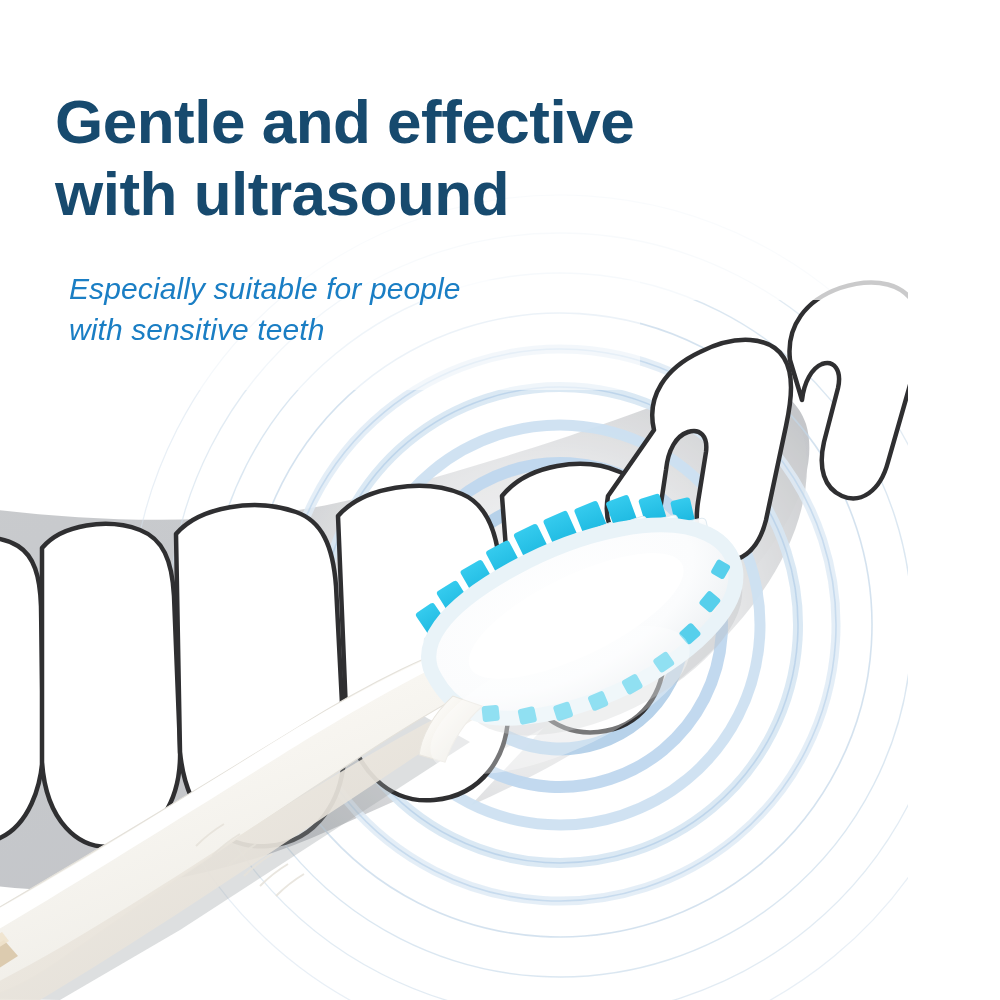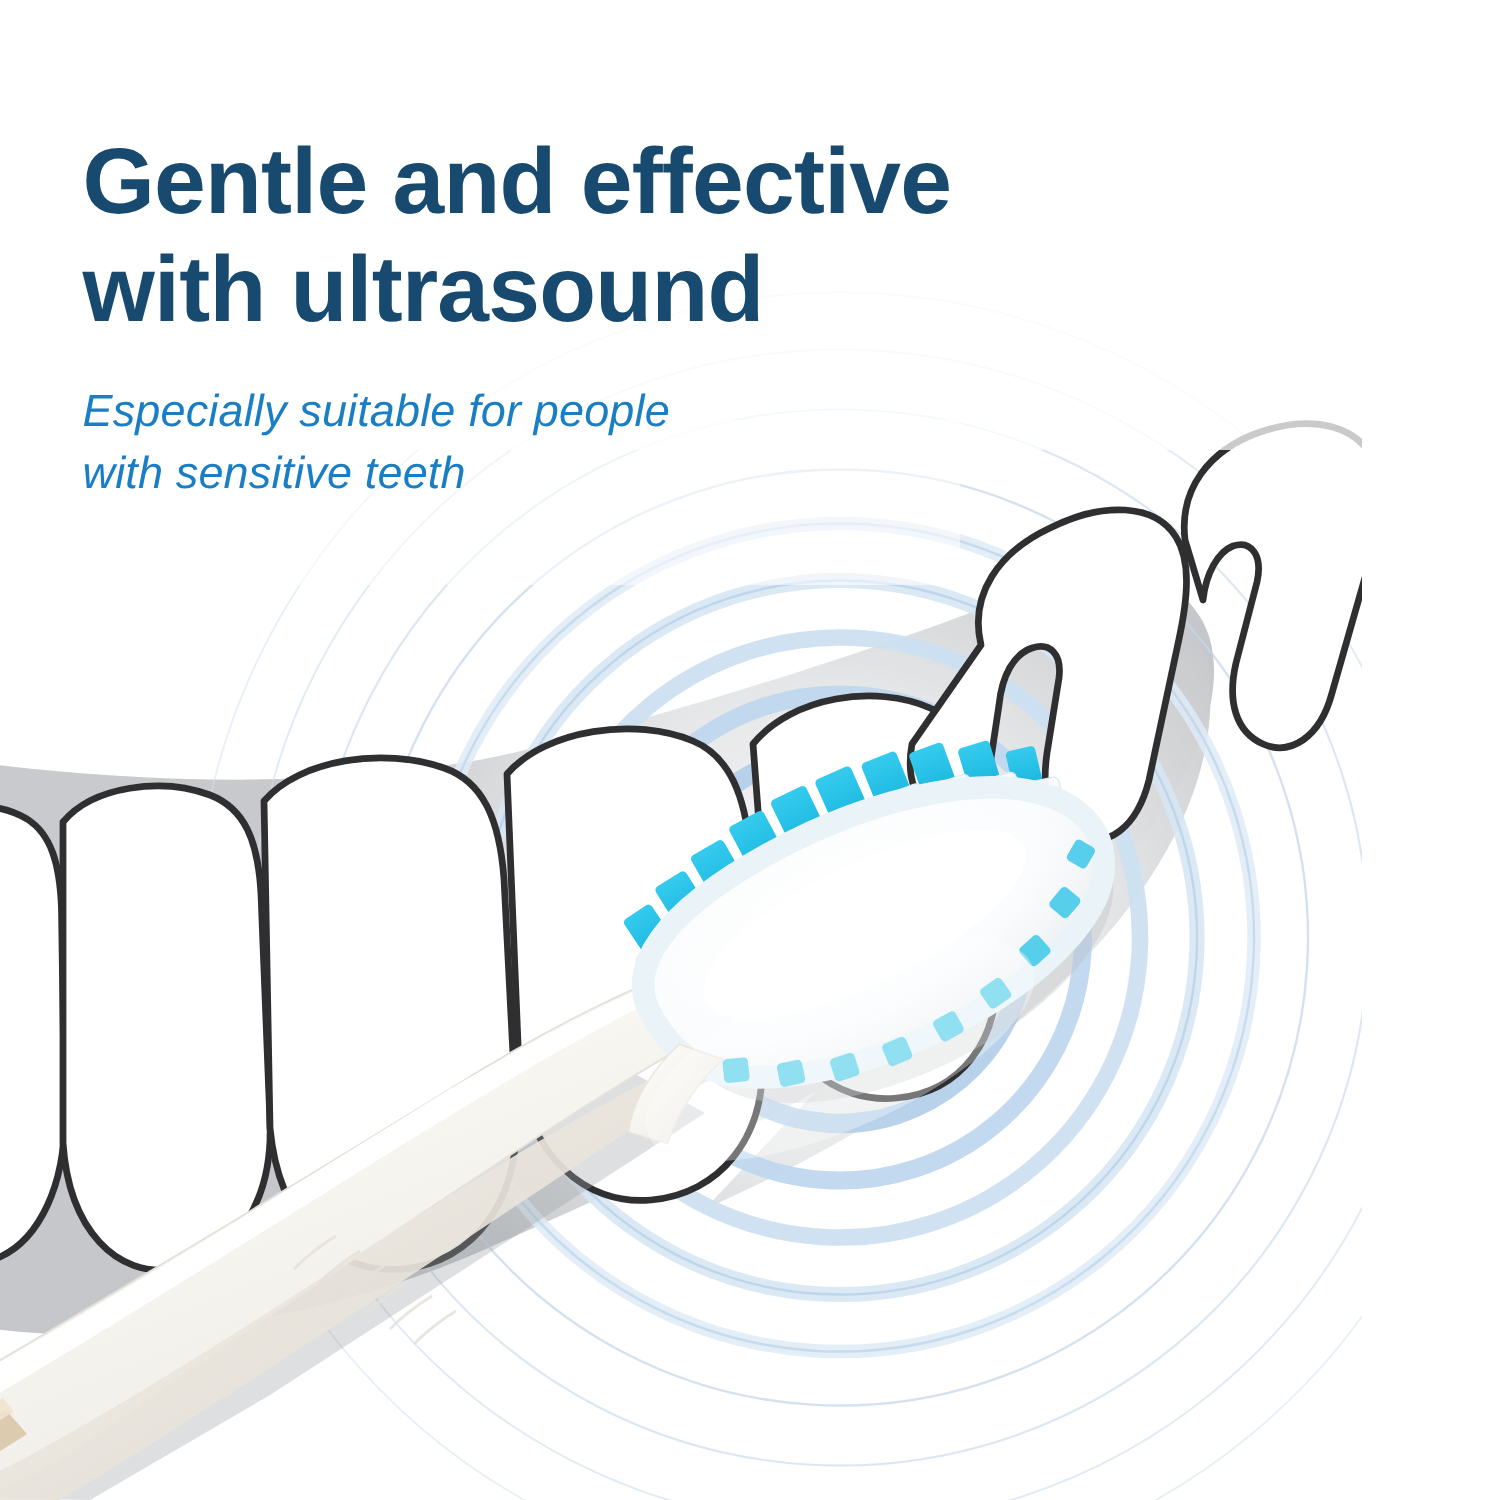--- a/index.html
+++ b/index.html
@@ -35,21 +35,21 @@
     margin: 0;
     font-family: "Liberation Sans", sans-serif;
     font-size: 62px;
     font-weight: bold;
     line-height: 72px;
     letter-spacing: -0.5px;
     color: #174a6e;
     white-space: pre-line;
   }
   .subtitle {
-    margin: 0;
+    margin: 14px;
     padding-top: 24px;
     font-family: "Liberation Sans", sans-serif;
     font-style: italic;
     font-size: 30px;
     font-weight: normal;
     line-height: 41px;
     letter-spacing: 0.1px;
     color: #1a7ec4;
     white-space: pre-line;
   }

